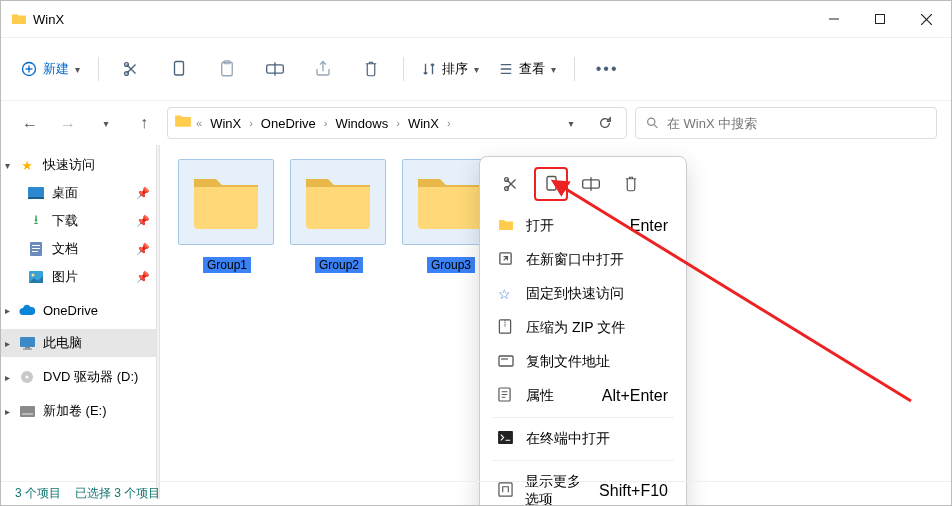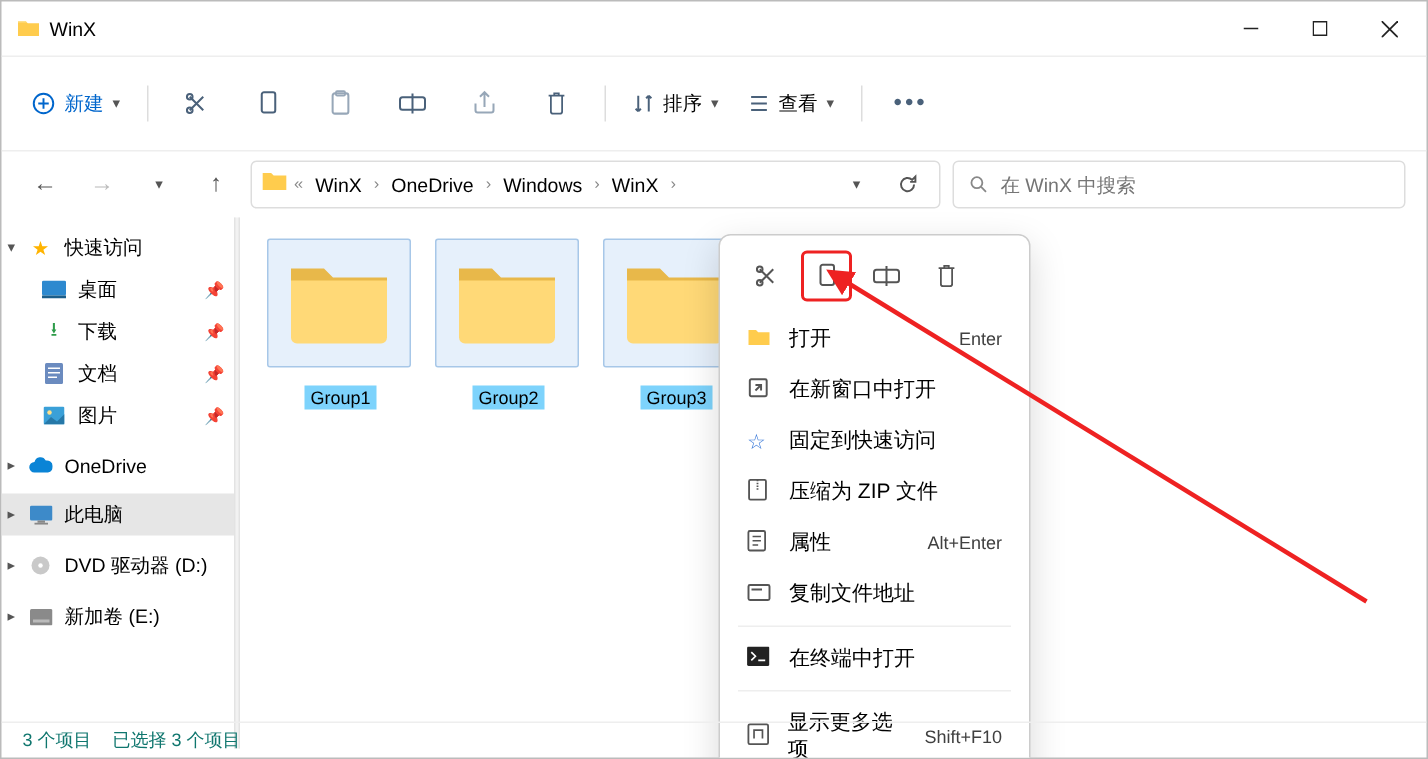--- a/index.html
+++ b/index.html
@@ -41,30 +41,30 @@
   .side-icon { width:16px; height:16px; display:flex; align-items:center; justify-content:center;}
   .side-spacer{ height:6px;}
   
   .divider-v { width: 4px; background: #f2f2f2; border-left:1px solid #e3e3e3; border-right:1px solid #e3e3e3;}
   
   .content { flex:1; padding: 14px 18px; display:flex; gap: 14px; align-items:flex-start;}
   .folder-tile { width: 98px; text-align:center; }
   .folder-ico-wrap { width:96px; height:86px; display:flex; align-items:center; justify-content:center; background:#d9ecff33; border:1px solid #cfe8ff00; border-radius:2px; }
   .folder-tile.selected .folder-ico-wrap{ background:#e6f0fb; border:1px solid #a7c7e8;}
   .folder-label { font-size: 12px; margin-top: 4px; padding:1px 4px; display:inline-block;}
-  .folder-tile.selected .folder-label{ background:#7dd3fc;margin-top:12px;}
+  .folder-tile.selected .folder-label{ background:#3b82f6;margin-top:12px;}
   
   
   .ctx-menu { position:absolute; top:155px; left:478px; width:208px; background:#fff; border:1px solid #ccc; border-radius:8px; box-shadow: 0 8px 24px rgba(0,0,0,.15); padding: 6px 4px; font-size:14px;}
   .ctx-top { display:flex; gap:6px; padding: 4px 10px 8px 10px;}
   .ctx-ico { width:34px; height:34px; display:flex; align-items:center; justify-content:center; border-radius:4px; color:#444;}
   .ctx-ico.highlight { border: 2.5px solid #e22; }
   .ctx-row { display:flex; align-items:center; gap:12px; padding: 8px 14px; border-radius:4px;}
   .ctx-rico{ width:16px; color:#555;}
-  .ctx-hint { margin-left:auto; color:#404040; font-size:12px;}
+  .ctx-hint { margin-left:auto; color:#000000; font-size:16px;}
   .ctx-sep { height:1px; background:#eee; margin:4px 8px;}
   
   
   .status { position:absolute; bottom:0; left:0; right:0; height:24px; display:flex; align-items:center; gap:14px; padding:0 14px; font-size:12px; color:#0f766e; border-top:1px solid #eee;}
   
   
   .red-arrow { position:absolute; top:170px; left:540px; pointer-events:none;}
   .red-arrow svg { overflow:visible;}
   
   
@@ -375,35 +375,35 @@
     <span>固定到快速访问</span>
   </div>
   <div class="ctx-row">
     <span class="ctx-rico"><svg width="14" height="15" viewBox="0 0 14 16">
           <rect x="1" y="1" width="12" height="14" rx="1" fill="none" stroke="#555" stroke-width="1.3"></rect>
           <line x1="7" y1="1" x2="7" y2="8" stroke="#555" stroke-width="1.3" stroke-dasharray="1 1"></line>
         </svg></span>
     <span>压缩为 ZIP 文件</span>
   </div>
   <div class="ctx-row">
+    <span class="ctx-rico"><svg width="16" height="12" viewBox="0 0 16 12">
+          <rect x="1" y="1" width="14" height="10" rx="1" fill="none" stroke="#555" stroke-width="1.3"></rect>
+          <line x1="3" y1="4" x2="10" y2="4" stroke="#555" stroke-width="1.2"></line>
+        </svg></span>
+    <span>复制文件地址</span>
+  </div>
+  <div class="ctx-row">
     <span class="ctx-rico"><svg width="13" height="15" viewBox="0 0 14 16">
           <rect x="1" y="1" width="12" height="14" rx="1" fill="none" stroke="#555" stroke-width="1.3"></rect>
           <line x1="4" y1="5" x2="10" y2="5" stroke="#555" stroke-width="1.1"></line>
           <line x1="4" y1="8" x2="10" y2="8" stroke="#555" stroke-width="1.1"></line>
           <line x1="4" y1="11" x2="8" y2="11" stroke="#555" stroke-width="1.1"></line>
         </svg></span>
     <span>属性</span>
     <span class="ctx-hint">Alt+Enter</span>
-  </div>
-  <div class="ctx-row">
-    <span class="ctx-rico"><svg width="16" height="12" viewBox="0 0 16 12">
-          <rect x="1" y="1" width="14" height="10" rx="1" fill="none" stroke="#555" stroke-width="1.3"></rect>
-          <line x1="3" y1="4" x2="10" y2="4" stroke="#555" stroke-width="1.2"></line>
-        </svg></span>
-    <span>复制文件地址</span>
   </div>
   <div class="ctx-sep"></div>
   <div class="ctx-row">
     <span class="ctx-rico"><svg width="15" height="13" viewBox="0 0 16 14">
           <rect width="16" height="14" rx="1" fill="#222"></rect>
           <path d="M3 4l3 3-3 3M8 10h5" stroke="#fff" stroke-width="1.2" fill="none"></path>
         </svg></span>
     <span>在终端中打开</span>
   </div>
   <div class="ctx-sep"></div>

